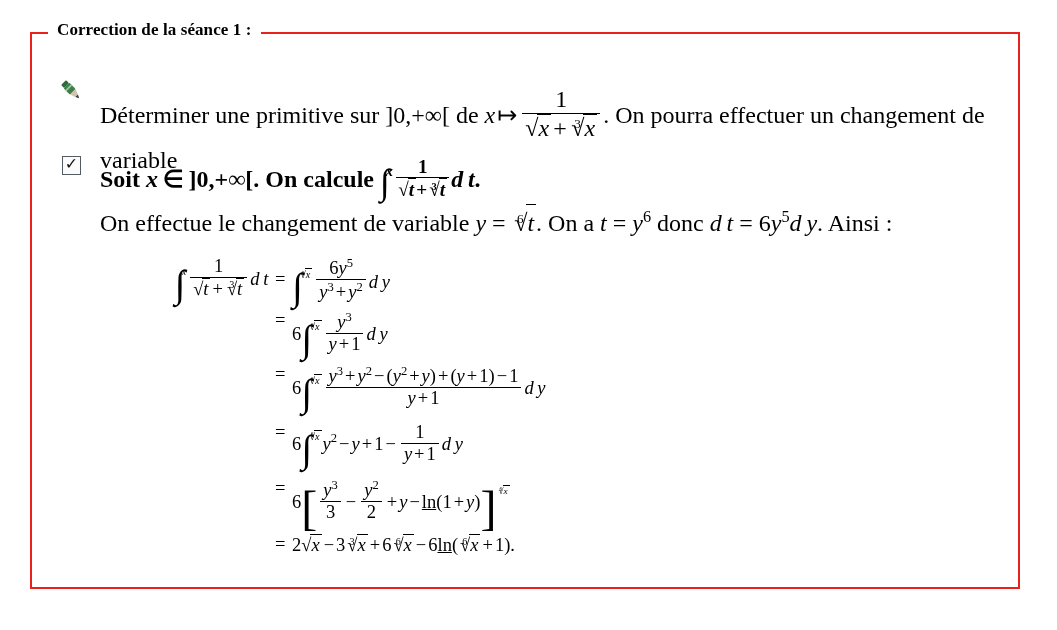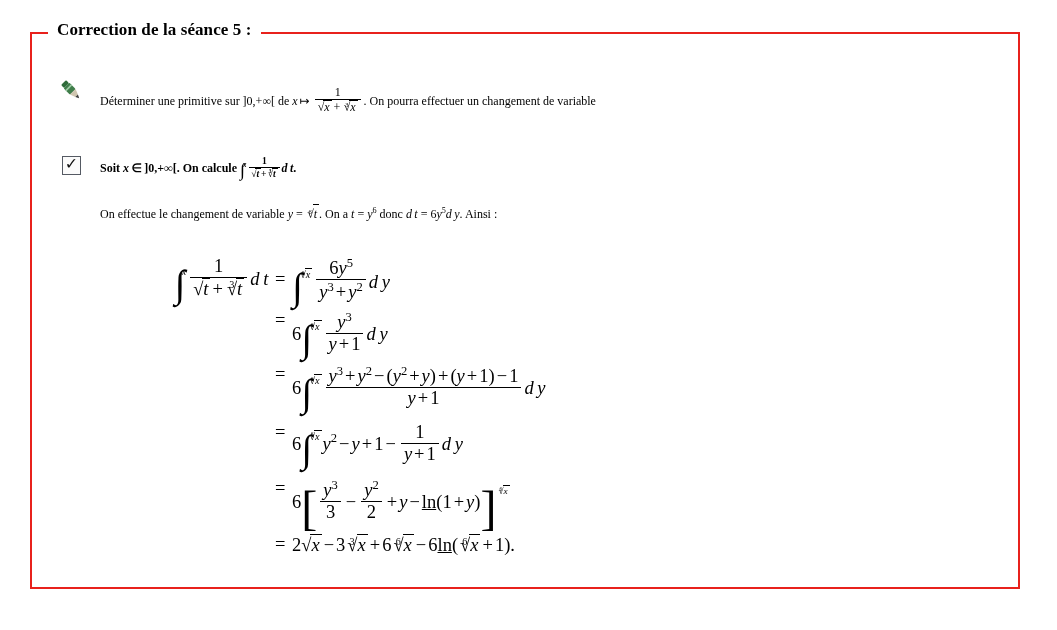--- a/index.html
+++ b/index.html
@@ -77,21 +77,21 @@
     font-family: "Liberation Serif", serif;
     font-size: 16px;
     line-height: 16px;
     text-align: center;
     color: #111;
   }
   .check-icon span { position: relative; top: -1px; }
 
   .para {
     position: absolute;
-    font-size: 12px;
+    font-size: 24px;
     line-height: 1.55;
     color: #000;
   }
 
   .p1 { left: 68px; top: 52px; width: 905px; }
   .p2 { left: 68px; top: 122px; width: 905px; font-weight: bold; }
   .p3 { left: 68px; top: 170px; width: 905px; }
 
   
   .mi { font-family: "Liberation Serif", serif; font-style: italic; }
@@ -282,15 +282,15 @@
           <div class="rhs">
             2<span class="rad"><span class="radsym">√</span><span class="radicand"><span class="mi">x</span></span></span><span class="op">−</span>3<span class="rad"><span class="idx">3</span><span class="radsym">√</span><span class="radicand"><span class="mi">x</span></span></span><span class="op">+</span>6<span class="rad"><span class="idx">6</span><span class="radsym">√</span><span class="radicand"><span class="mi">x</span></span></span><span class="op">−</span>6<span class="mn">ln</span>(<span class="rad"><span class="idx">6</span><span class="radsym">√</span><span class="radicand"><span class="mi">x</span></span></span><span class="op">+</span>1).
           </div>
         </div>
 
       </div>
 
     </div>
   </div>
 
-  <div class="frame-title">Correction de la séance 5 :</div>
+  <div class="frame-title">Correction de la séance 1 :</div>
 
 </div>
 
 </body></html>

